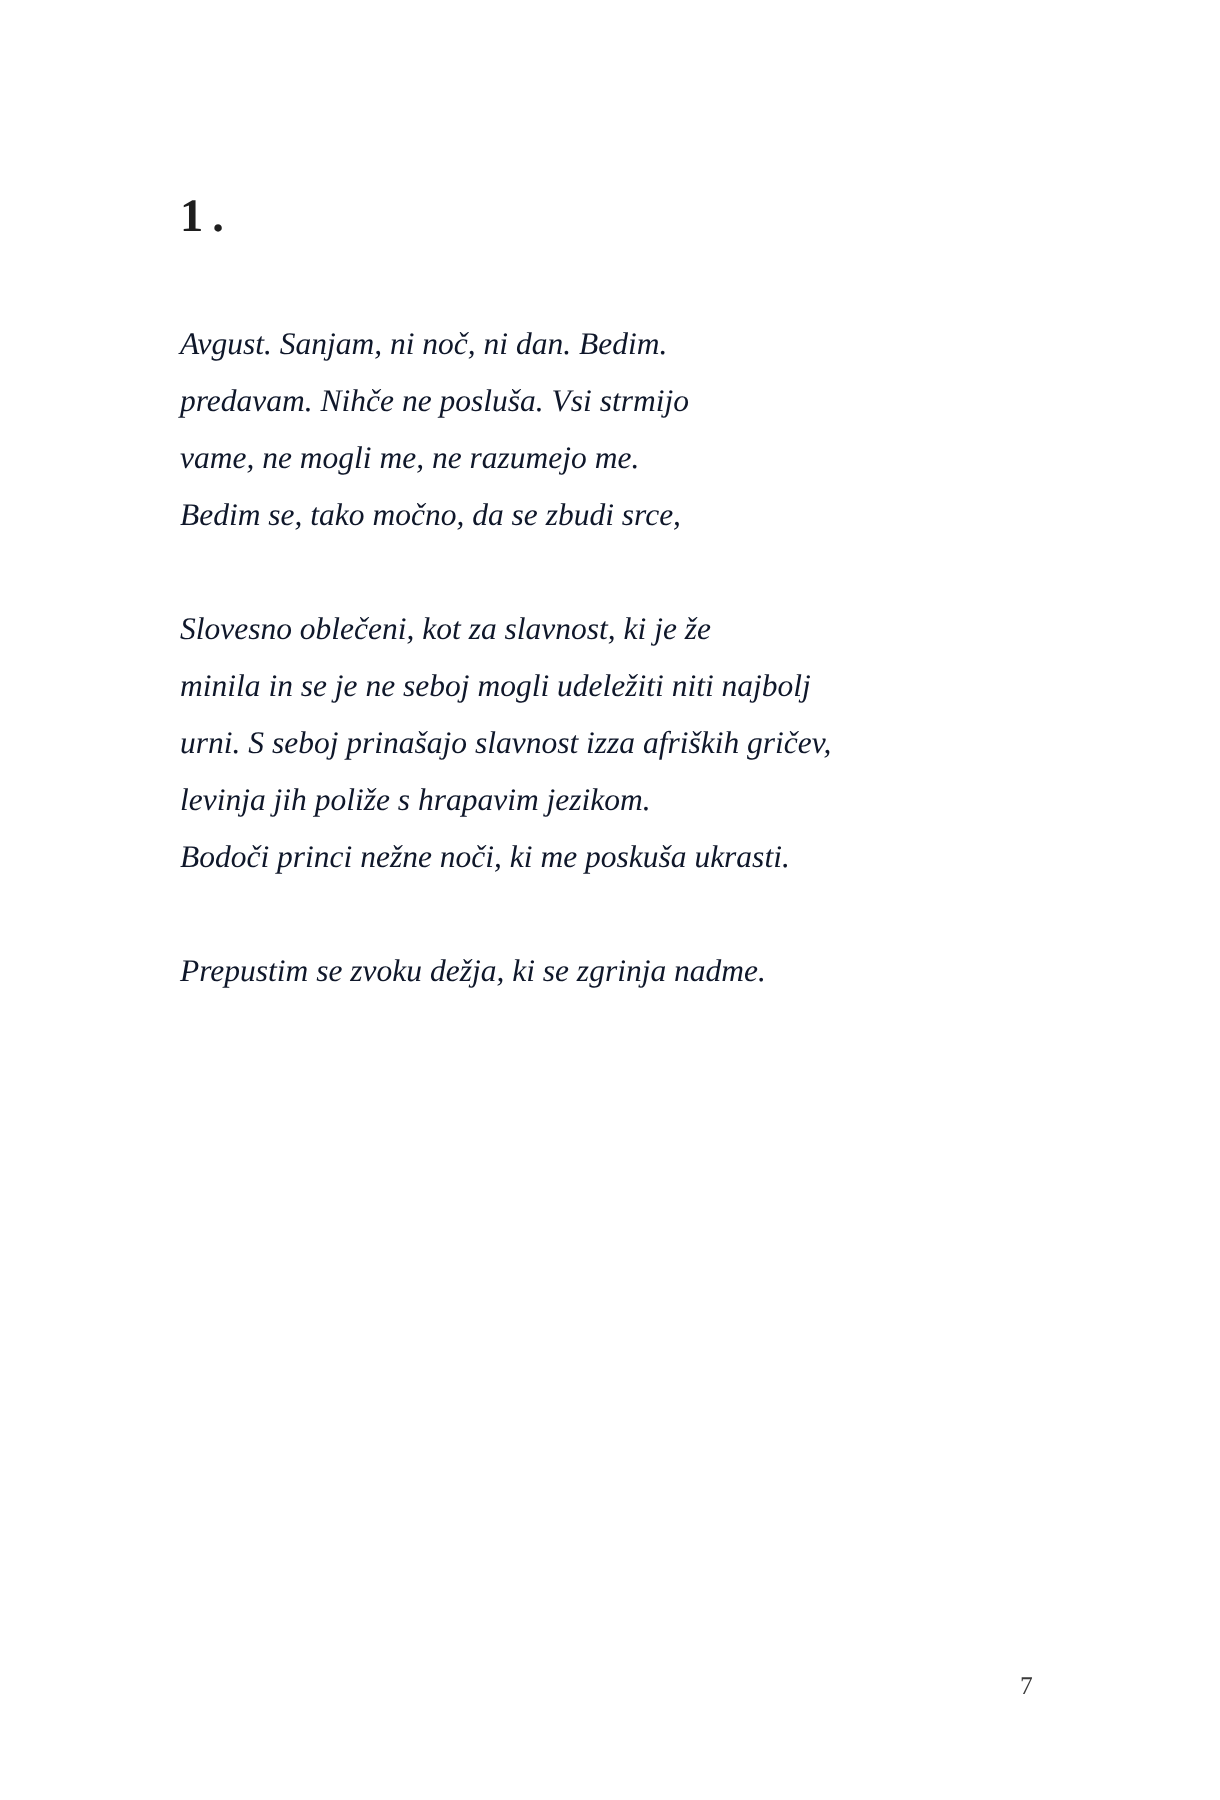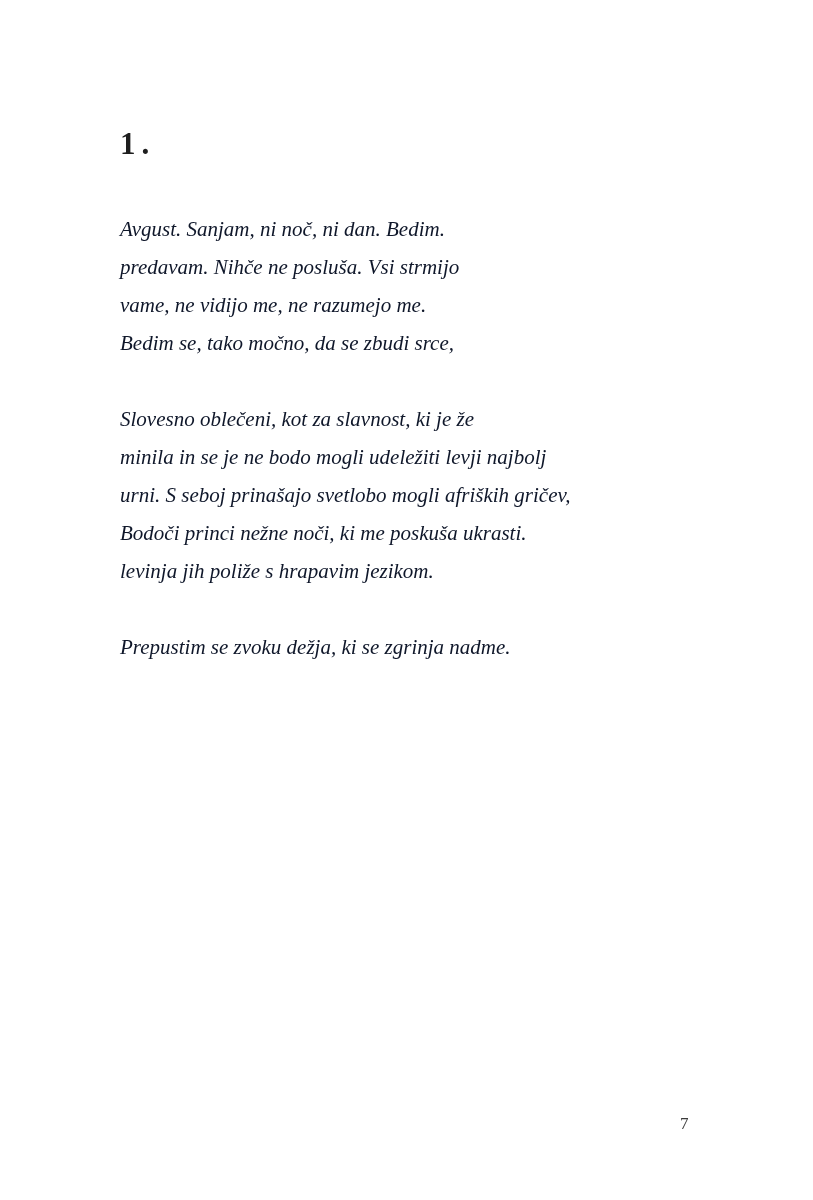--- a/index.html
+++ b/index.html
@@ -53,30 +53,30 @@
 <body>
 
 <div class="page">
   <div class="content">
 
     <h1 class="section-number">1.</h1>
 
     <div class="stanza">
       <div class="poem-line">Avgust. Sanjam, ni noč, ni dan. Bedim.</div>
       <div class="poem-line">predavam. Nihče ne posluša. Vsi strmijo</div>
-      <div class="poem-line">vame, ne vidijo me, ne razumejo me.</div>
+      <div class="poem-line">vame, ne mogli me, ne razumejo me.</div>
       <div class="poem-line">Bedim se, tako močno, da se zbudi srce,</div>
     </div>
 
     <div class="stanza">
       <div class="poem-line">Slovesno oblečeni, kot za slavnost, ki je že</div>
-      <div class="poem-line">minila in se je ne bodo mogli udeležiti levji najbolj</div>
-      <div class="poem-line">urni. S seboj prinašajo svetlobo mogli afriških gričev,</div>
+      <div class="poem-line">minila in se je ne seboj mogli udeležiti niti najbolj</div>
+      <div class="poem-line">urni. S seboj prinašajo slavnost izza afriških gričev,</div>
+      <div class="poem-line">levinja jih poliže s hrapavim jezikom.</div>
       <div class="poem-line">Bodoči princi nežne noči, ki me poskuša ukrasti.</div>
-      <div class="poem-line">levinja jih poliže s hrapavim jezikom.</div>
     </div>
 
     <div class="stanza">
       <div class="poem-line">Prepustim se zvoku dežja, ki se zgrinja nadme.</div>
     </div>
 
   </div>
 
   <div class="page-number">7</div>
 </div>

